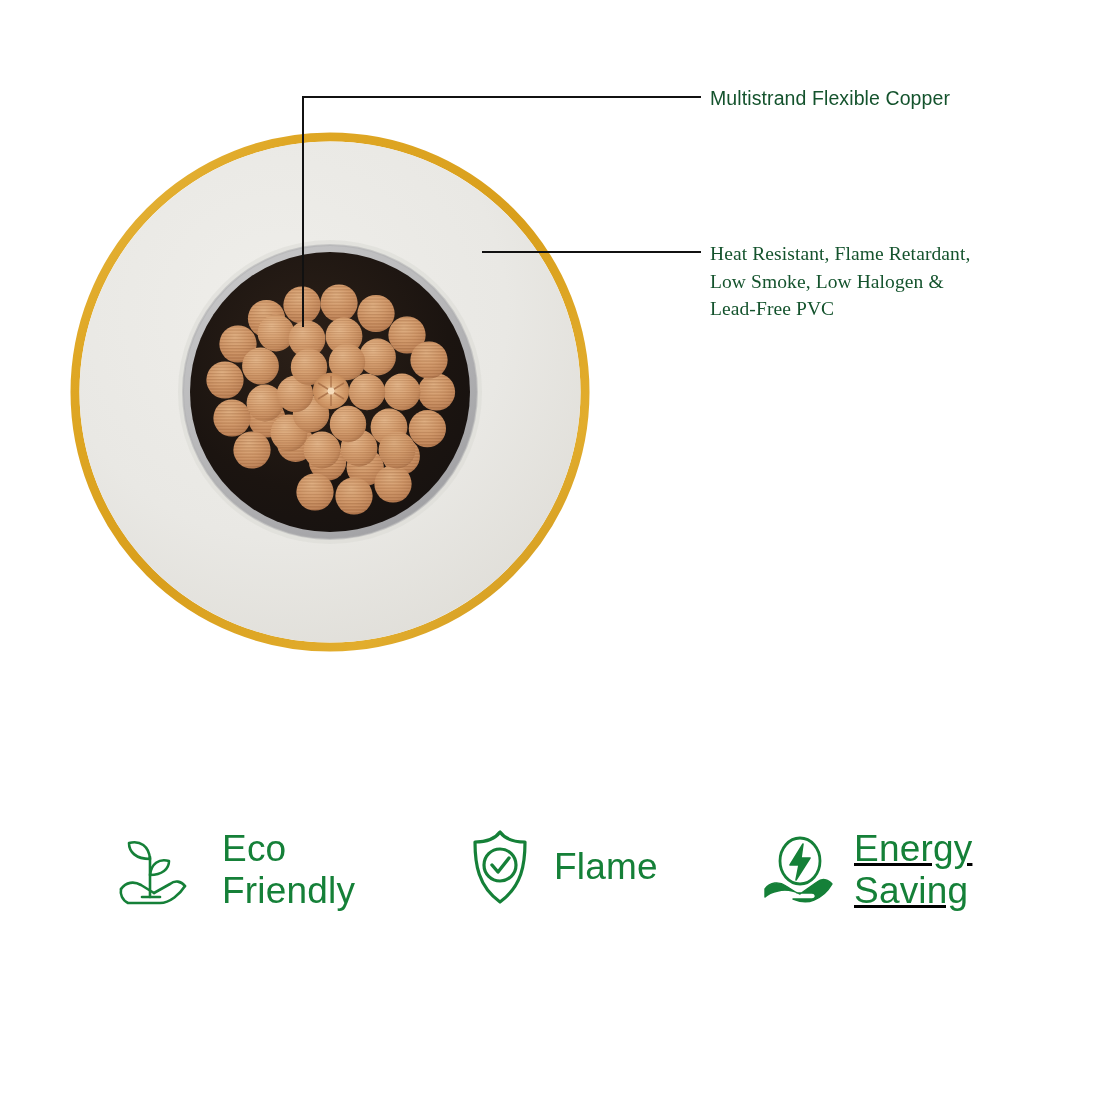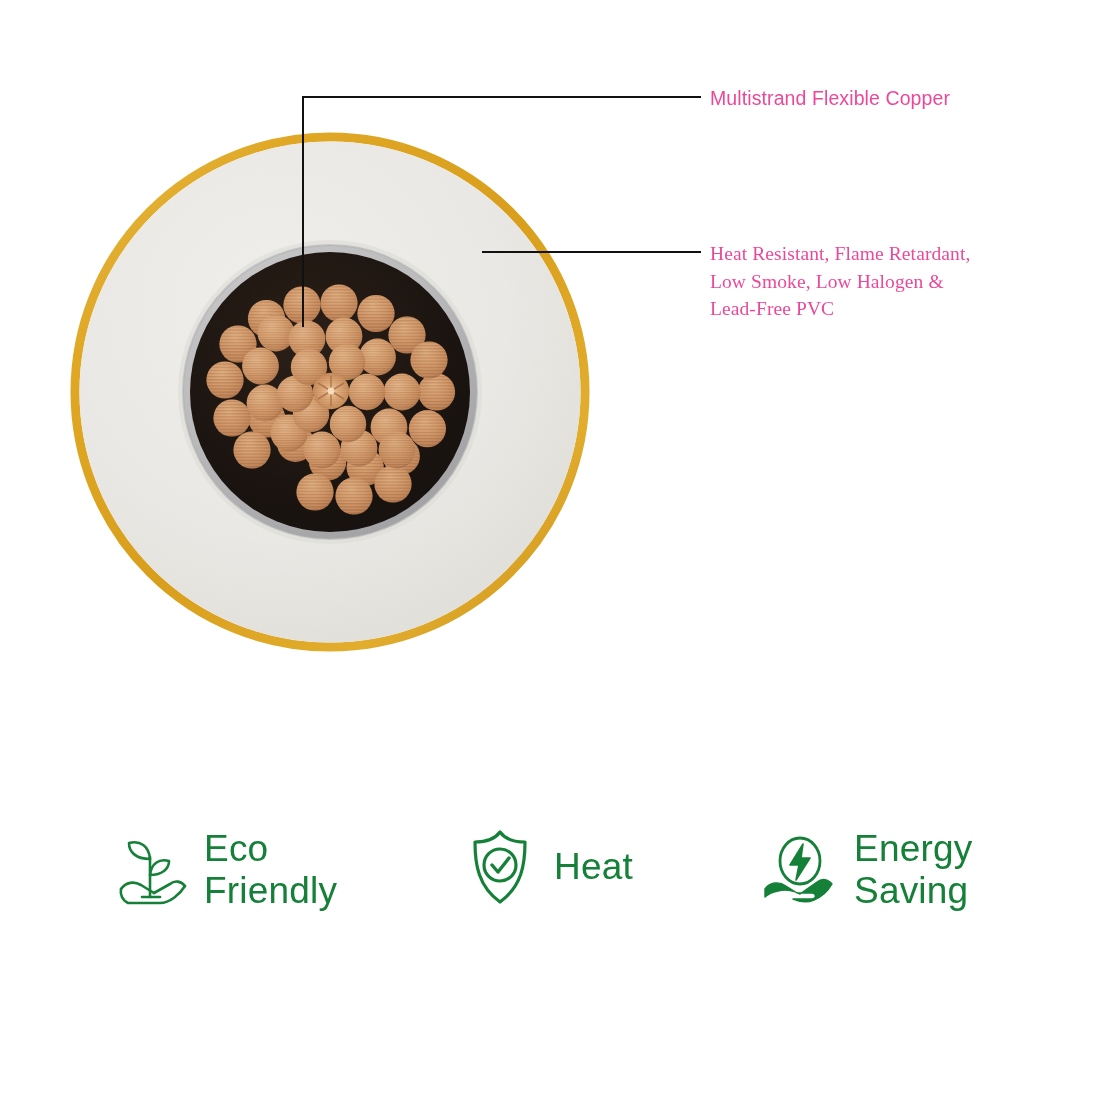--- a/index.html
+++ b/index.html
@@ -30,21 +30,21 @@
     left: 66px;
     top: 128px;
     width: 528px;
     height: 528px;
   }
   #cable-svg { display: block; width: 528px; height: 528px; }
 
   
   .callout {
     position: absolute;
-    color: #ec4899;
+    color: #14532d;
     font-family: "Liberation Sans", "DejaVu Sans", sans-serif;
     font-size: 19.5px;
     line-height: 27.5px;
     letter-spacing: 0.1px;
     font-weight: 400;
     white-space: pre-line;
   }
   #callout-copper { left: 710px; top: 85px; }
   #callout-pvc    { left: 710px; top: 240px; font-family: Liberation Serif, serif; }
 
@@ -63,39 +63,40 @@
     height: 120px;
   }
   .badge {
     position: absolute;
     display: flex;
     align-items: center;
     gap: 14px;
   }
   #badge-eco    { left: 116px; top: 6px; }
   #badge-safe   { left: 468px; top: 6px; }
-  #badge-energy { left: 762px; top: 6px; }
+  #badge-energy { left: 762px; top: 6px; text-decoration: underline; }
 
   .badge-icon {
     flex: 0 0 auto;
     width: 74px;
     height: 78px;
     display: block;
   }
   #badge-safe .badge-icon { width: 64px; height: 78px; }
   #badge-energy .badge-icon { width: 74px; height: 78px; }
 
   .badge-label {
     color: #158038;
     font-family: "Liberation Sans", "DejaVu Sans", sans-serif;
     font-size: 37px;
     line-height: 42px;
     font-weight: 400;
     white-space: pre-line;
     letter-spacing: 0.2px;
+    margin-left: 18px;
   }
   #badge-safe .badge-label { margin-left: 8px; }
   #badge-energy .badge-label { margin-left: 4px; }
 </style>
 </head>
 <body>
 
 <div id="stage">
 
   <div id="cable-figure">
@@ -394,21 +395,21 @@
       <svg class="badge-icon" viewBox="0 0 64 78">
         <g fill="none" stroke="#158038" stroke-width="3.2" stroke-linecap="round" stroke-linejoin="round">
 
           <path d="M32 4 C27 11 17 14 7 14 C7 36 10 58 32 74 C54 58 57 36 57 14 C47 14 37 11 32 4 Z"></path>
 
           <circle cx="32" cy="37" r="16"></circle>
 
           <path d="M24 37 L30 44 L41 30" stroke-width="3.4"></path>
         </g>
       </svg>
-      <div class="badge-label">Heat</div>
+      <div class="badge-label">Flame</div>
     </div>
 
     <div class="badge" id="badge-energy">
       <svg class="badge-icon" viewBox="0 0 74 78">
 
         <ellipse cx="38" cy="30" rx="20" ry="23" fill="none" stroke="#158038" stroke-width="2.8"></ellipse>
         <path d="M41 13 L28 34 L37 34 L34 49 L48 27 L39 27 Z" fill="#158038" stroke="#158038" stroke-width="1.6" stroke-linejoin="round"></path>
 
         <path d="M3 58 C8 51 17 50 24 55 L35 62 L50 62 C54 62 55 67 50 68 L31 68
                  C38 71 45 72 52 69 C60 66 66 60 70 53

